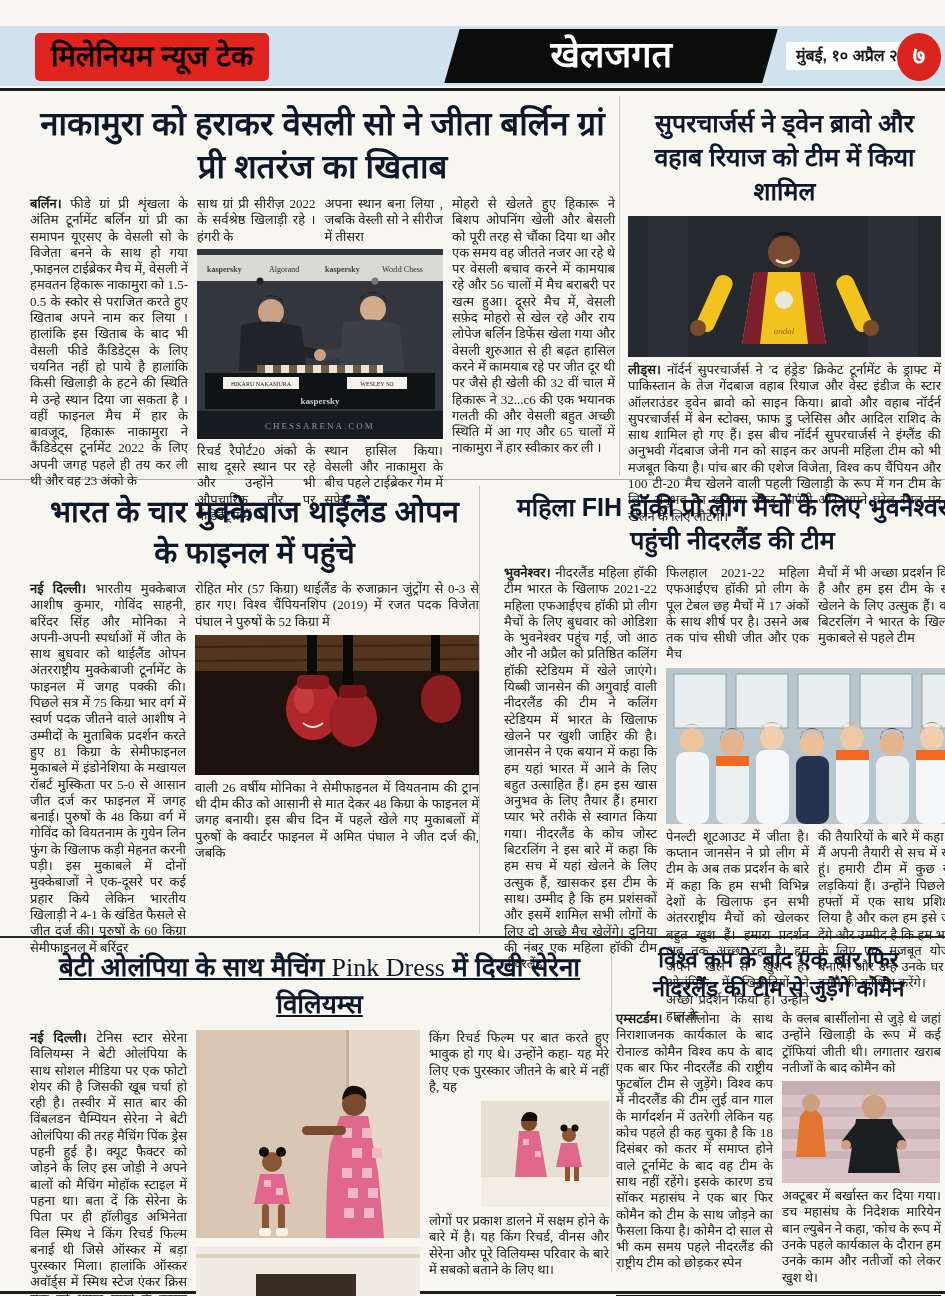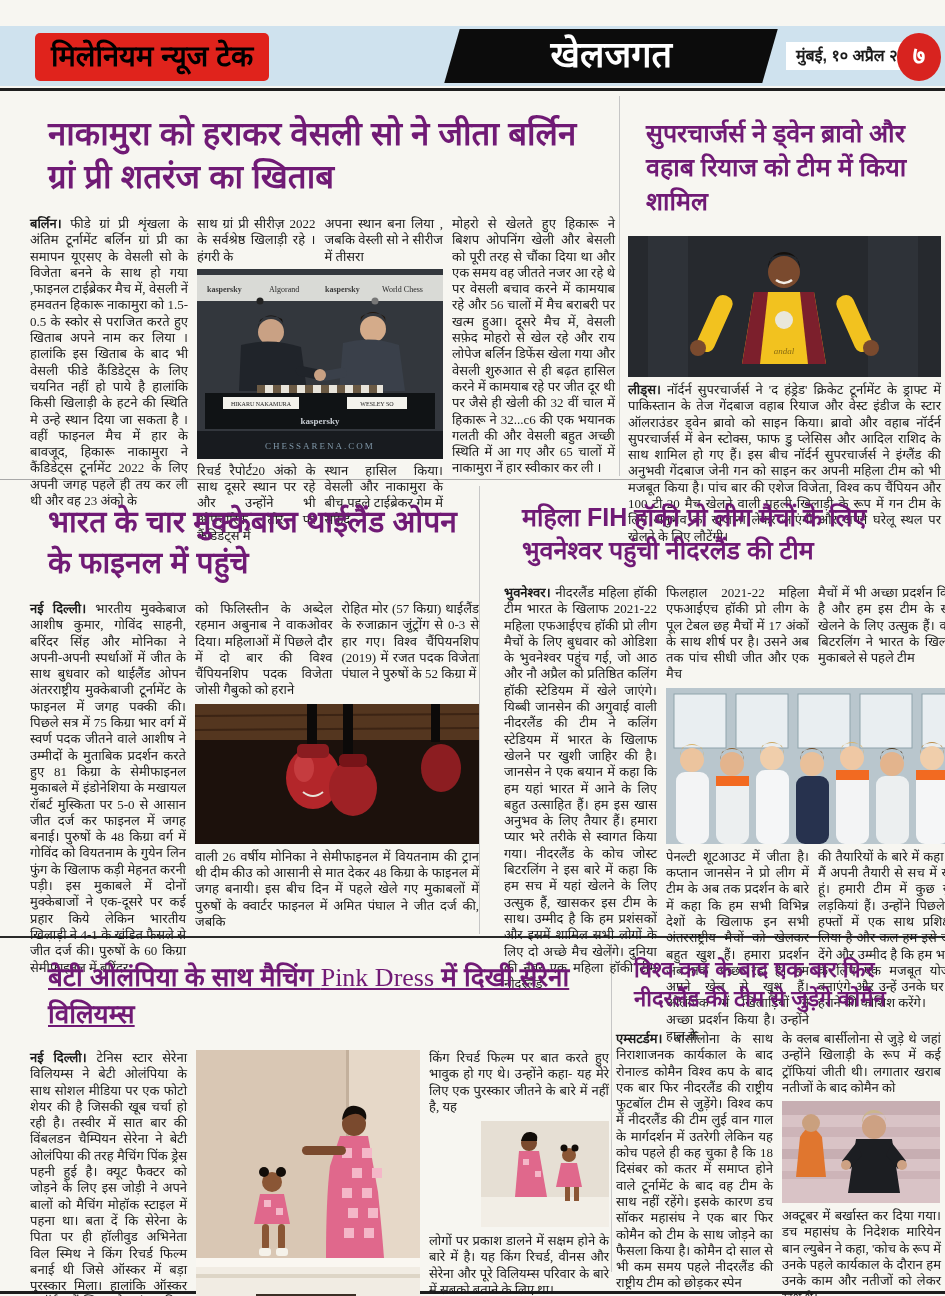--- a/index.html
+++ b/index.html
@@ -19,21 +19,21 @@
   .pagenum{position:absolute;left:897px;top:33px;width:44px;height:48px;background:#d8231f;
            border-radius:50%;color:#fff;font-size:24px;font-weight:bold;text-align:center;line-height:46px;}
   .header-rule{position:absolute;left:0;top:88px;width:945px;height:3px;background:#1e1e1e;}
   .rule-mid{position:absolute;left:0;top:479px;width:945px;height:1px;background:#a9a9a9;}
   .rule-2{position:absolute;left:0;top:936px;width:945px;height:2px;background:#2a2a2a;}
   .rule-bottom{position:absolute;left:0;top:1291px;width:945px;height:3px;background:#1e1e1e;}
   .vrule{position:absolute;width:1px;background:#c6c6c6;}
   
   .art{position:absolute;}
   .headline{font-family:"Liberation Sans","DejaVu Sans",sans-serif;font-weight:bold;
-            color:#701a75;margin:18px;}
+            text-align:center;color:#0f172a;margin:8px;}
   .bt{font-size:13px;line-height:16.3px;text-align:justify;}
   .dl{font-weight:bold;}
   .frow{display:flex;gap:9px;}
   .minirow{display:flex;gap:9px;}
   .minirow>div{flex:1;}
   p{margin:0;}
   svg{display:block;}
   .latin-head{font-family:"Liberation Serif",serif;font-weight:normal;}
 </style>
 </head>
@@ -146,21 +146,20 @@
 
   <div class="art" style="left:30px;top:483px;width:449px;">
     <h2 class="headline" style="font-size:30px;line-height:41px;">भारत के चार मुक्केबाज थाईलैंड ओपन के फाइनल में पहुंचे</h2>
     <div class="frow" style="margin-top:6px;">
       <div class="bt" style="width:156px;">
         <span class="dl">नई दिल्ली।</span>
         <span>भारतीय मुक्केबाज आशीष कुमार, गोविंद साहनी, बरिंदर सिंह और मोनिका ने अपनी-अपनी स्पर्धाओं में जीत के साथ बुधवार को थाईलैंड ओपन अंतरराष्ट्रीय मुक्केबाजी टूर्नामेंट के फाइनल में जगह पक्की की। पिछले सत्र में 75 किग्रा भार वर्ग में स्वर्ण पदक जीतने वाले आशीष ने उम्मीदों के मुताबिक प्रदर्शन करते हुए 81 किग्रा के सेमीफाइनल मुकाबले में इंडोनेशिया के मखायल रॉबर्ट मुस्किता पर 5-0 से आसान जीत दर्ज कर फाइनल में जगह बनाई। पुरुषों के 48 किग्रा वर्ग में गोविंद को वियतनाम के गुयेन लिन फुंग के खिलाफ कड़ी मेहनत करनी पड़ी। इस मुकाबले में दोनों मुक्केबाजों ने एक-दूसरे पर कई प्रहार किये लेकिन भारतीय खिलाड़ी ने 4-1 के खंडित फैसले से जीत दर्ज की। पुरुषों के 60 किग्रा सेमीफाइनल में बरिंदर</span>
       </div>
       <div style="flex:1;">
         <div class="minirow bt">
-          <div>को फिलिस्तीन के अब्देल रहमान अबुनाब ने वाकओवर दिया। महिलाओं में पिछले दौर में दो बार की विश्व चैंपियनशिप पदक विजेता जोसी गैबुको को हराने</div>
           <div>रोहित मोर (57 किग्रा) थाईलैंड के रुजाक्रान जुंट्रोंग से 0-3 से हार गए। विश्व चैंपियनशिप (2019) में रजत पदक विजेता पंघाल ने पुरुषों के 52 किग्रा में</div>
         </div>
         <svg width="284" height="140" viewBox="0 0 284 140" style="margin:5px 0;" role="img">
           <rect width="284" height="140" fill="#1c110c"></rect>
           <rect width="284" height="36" fill="#54361f"></rect>
           <line x1="0" y1="12" x2="284" y2="10" stroke="#3c2414" stroke-width="2"></line>
           <line x1="0" y1="26" x2="284" y2="24" stroke="#3c2414" stroke-width="2"></line>
           <rect x="112" y="0" width="10" height="44" fill="#0c0a09"></rect>
           <rect x="148" y="0" width="10" height="52" fill="#0c0a09"></rect>
           <rect x="236" y="0" width="9" height="38" fill="#0c0a09"></rect>

